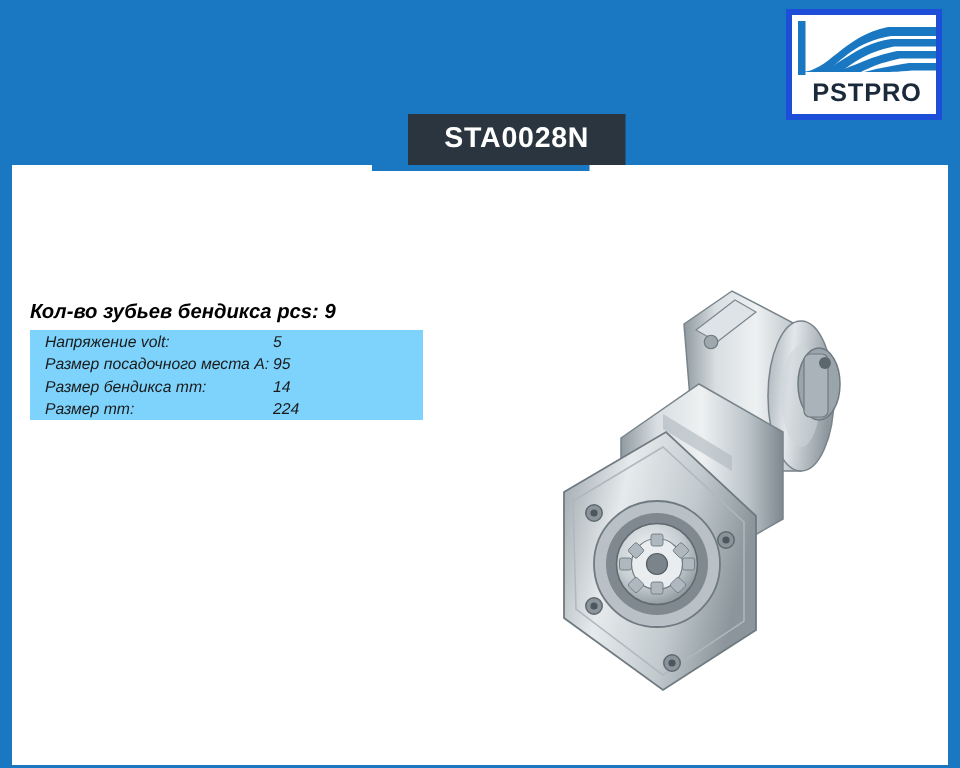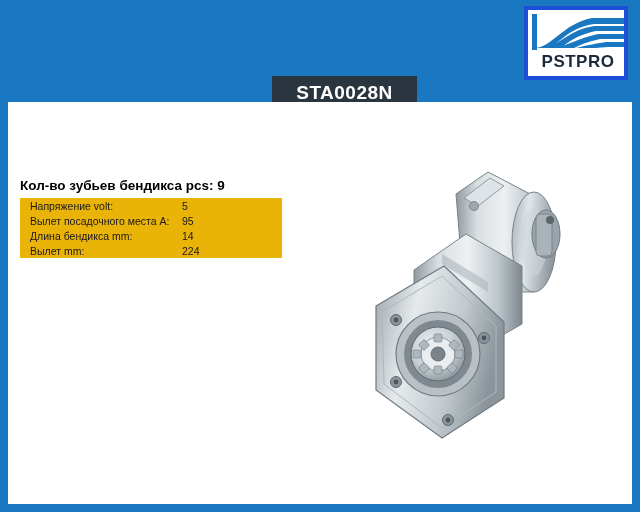--- a/index.html
+++ b/index.html
@@ -101,37 +101,38 @@
     width: 100px;
     text-align: center;
     font-size: 17px;
     font-weight: bold;
     color: #1a2a3a;
     letter-spacing: 0.5px;
   }
   
   .content {
     position: absolute;
-    left: 8px; top: 102px;
+    left: 8px; top: 124px;
     width: 624px; height: 386px;
     background: #ffffff;
+    font-style: italic;
   }
   .teeth-line {
     position: absolute;
     left: 12px; top: 76px;
     font-size: 13.5px;
     font-weight: bold;
     color: #000000;
     white-space: nowrap;
   }
   .spec-table {
     position: absolute;
     left: 12px; top: 96px;
     width: 262px;
-    background: #eab308;
+    background: #7dd3fc;
     border-collapse: collapse;
     font-size: 10.5px;
     color: #1a1a1a;
   }
   .spec-table td {
     padding: 1.5px 0 1.5px 10px;
     vertical-align: top;
     line-height: 12px;
   }
   .spec-table td.val {
@@ -181,29 +182,29 @@
 
     <div class="teeth-line">Кол-во зубьев бендикса pcs: 9</div>
 
     <table class="spec-table">
       <tbody>
         <tr>
           <td>Напряжение volt:</td>
           <td class="val">5</td>
         </tr>
         <tr>
-          <td>Вылет посадочного места A:</td>
+          <td>Размер посадочного места A:</td>
           <td class="val">95</td>
         </tr>
         <tr>
-          <td>Длина бендикса mm:</td>
+          <td>Размер бендикса mm:</td>
           <td class="val">14</td>
         </tr>
         <tr>
-          <td>Вылет mm:</td>
+          <td>Размер mm:</td>
           <td class="val">224</td>
         </tr>
       </tbody>
     </table>
 
     <svg class="product-image" viewBox="0 0 270 300">
       <defs>
         <linearGradient id="bodyGrad" x1="0" y1="0" x2="1" y2="0">
           <stop offset="0%" stop-color="#8f9aa0"></stop>
           <stop offset="22%" stop-color="#d8dee1"></stop>

